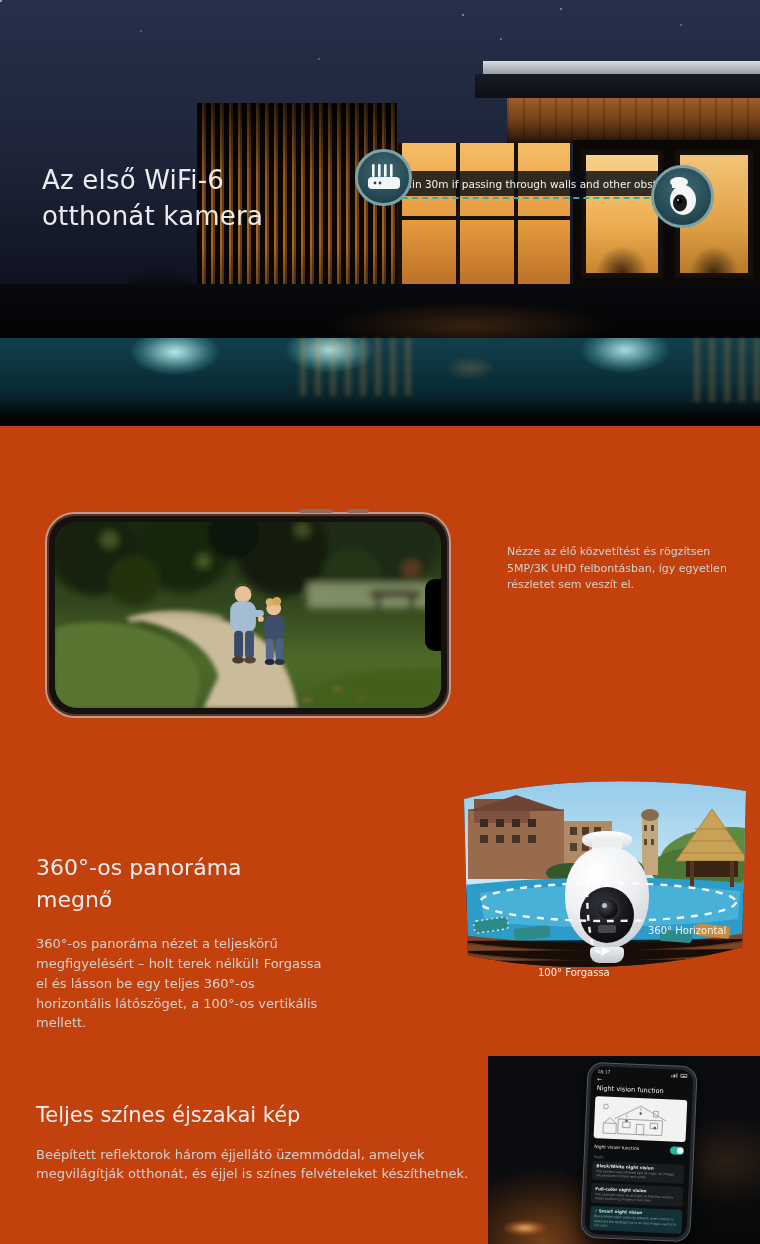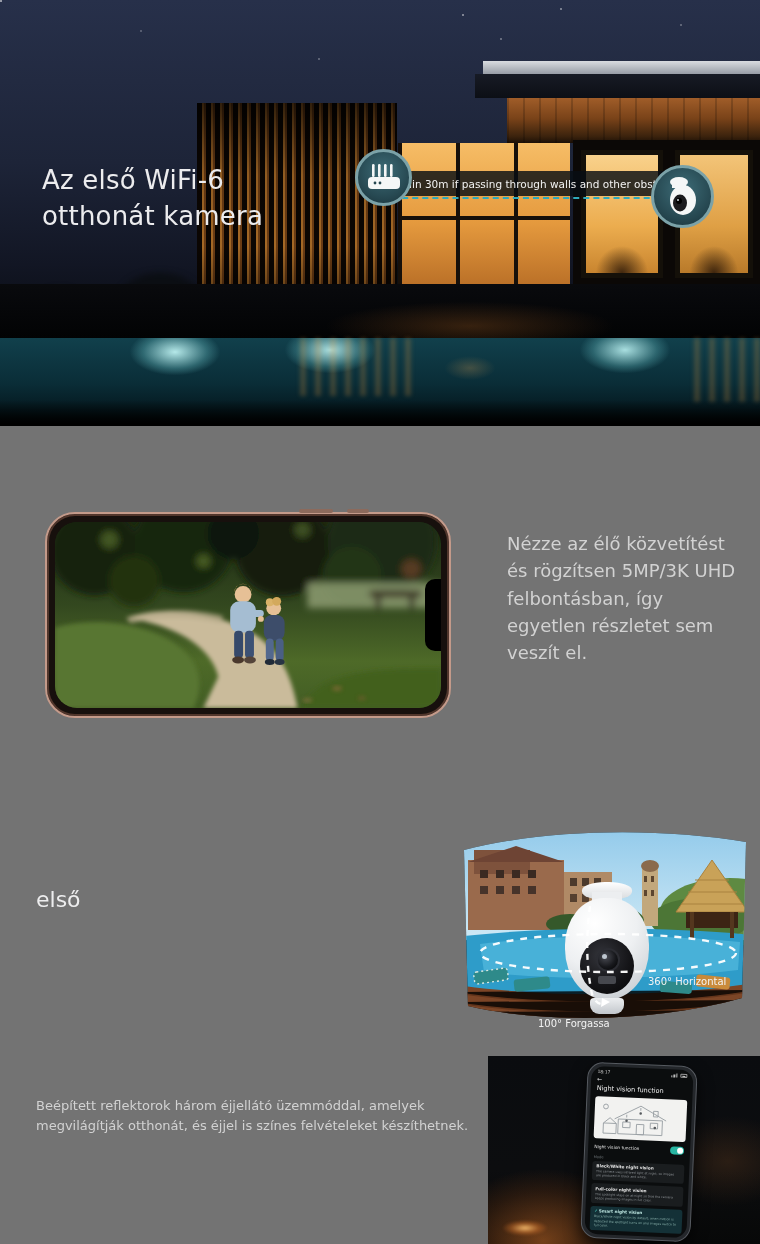--- a/index.html
+++ b/index.html
@@ -1,17 +1,17 @@
 <!DOCTYPE html>
 <html><head>
 <meta charset="utf-8">
 <style>
   html,body{margin:0;padding:0;background:#000;}
   *{box-sizing:border-box;}
-  .page{position:relative;width:760px;height:1244px;background:#737373;overflow:hidden;
+  .page{position:relative;width:760px;height:1244px;background:#c2410c;overflow:hidden;
         font-family:"DejaVu Sans","Liberation Sans",sans-serif;}
 
   
   .hero{position:absolute;left:0;top:0;width:760px;height:426px;overflow:hidden;background:#05070a;}
   .sky{position:absolute;inset:0;background:linear-gradient(180deg,#27304a 0%,#1d2438 38%,#121624 62%,#07090e 82%,#030405 100%);}
   .stars{position:absolute;left:0;top:0;width:2px;height:2px;border-radius:50%;background:rgba(255,255,255,.7);
          box-shadow:462px 14px 0 0 rgba(255,255,255,.55),500px 38px 0 0 rgba(255,255,255,.4),
                     560px 8px 0 0 rgba(255,255,255,.5),318px 58px 0 0 rgba(255,255,255,.35),
                     140px 30px 0 0 rgba(255,255,255,.3),680px 24px 0 0 rgba(255,255,255,.35);}
   .trees{position:absolute;left:0;top:220px;width:620px;height:120px;filter:blur(3px);
@@ -75,27 +75,27 @@
   
   .s2-phone{position:absolute;left:45px;top:512px;width:406px;height:206px;border-radius:30px;
       background:#17100d;border:2px solid #c49a8a;box-shadow:inset 0 0 0 2px #51362c;}
   .s2-btn{position:absolute;top:-5px;height:4px;border-radius:2px;background:#8c6a5c;}
   .s2-screen{position:absolute;inset:8px;border-radius:22px;overflow:hidden;background:#000;}
   .s2-screen svg{display:block;width:100%;height:100%;}
   .notch{position:absolute;right:0;top:50%;transform:translateY(-50%);width:16px;height:72px;
       background:#000;border-radius:10px 0 0 10px;}
   .s2-text{position:absolute;left:507px;top:530px;width:238px;}
   .s2-title{font-size:22px;line-height:1.45;color:#ededee;font-weight:500;}
-  .s2-body{margin-top:0;font-size:18px;line-height:1.52;color:#d2d2d2;}
+  .s2-body{margin-top:14px;font-size:11px;line-height:1.52;color:#d2d2d2;}
 
   
   .s3-text{position:absolute;left:36px;top:834px;width:305px;}
   .s3-title{font-size:22px;line-height:1.45;color:#ededee;font-weight:500;}
   .s3-body{margin-top:12px;font-size:13px;line-height:1.52;color:#d2d2d2;width:298px;}
-  .s3-figure{position:absolute;left:450px;top:818px;width:310px;height:234px;}
+  .s3-figure{position:absolute;left:450px;top:767px;width:310px;height:234px;}
   .pan-svg{position:absolute;left:0;top:2px;width:310px;height:204px;}
   .cam3{position:absolute;left:115px;top:64px;width:84px;height:140px;}
   .cam3 .cap{position:absolute;left:17px;top:0;width:50px;height:18px;border-radius:46%;
       background:linear-gradient(180deg,#ffffff,#d7dadd);}
   .cam3 .neck{position:absolute;left:27px;top:10px;width:30px;height:12px;background:#eceef0;}
   .cam3 .body{position:absolute;left:0;top:16px;width:84px;height:102px;border-radius:46% 46% 50% 50%;
       background:radial-gradient(circle at 35% 25%,#ffffff 0%,#eef0f2 45%,#d2d6da 78%,#b7bcc2 100%);}
   .cam3 .face{position:absolute;left:15px;top:56px;width:54px;height:56px;border-radius:50%;
       background:radial-gradient(circle at 40% 32%,#33343a,#141417 58%,#050506 100%);}
   .cam3 .lens{position:absolute;left:16px;top:10px;width:24px;height:24px;border-radius:50%;
@@ -285,21 +285,22 @@
         <div class="notch"></div>
       </div>
     </div>
     <div class="s2-text">
       <p class="s2-body">Nézze az élő közvetítést és rögzítsen 5MP/3K UHD felbontásban, így egyetlen részletet sem veszít el.</p>
     </div>
   </section>
 
   <section>
     <div class="s3-text">
-      <h2 class="s3-title"><br><span>első</span></h2>
+      <h2 class="s3-title"><span>360°-os panoráma</span><br><span>megnő</span></h2>
+      <p class="s3-body">360°-os panoráma nézet a teljeskörű megfigyelésért – holt terek nélkül! Forgassa el és lásson be egy teljes 360°-os horizontális látószöget, a 100°-os vertikális mellett.</p>
     </div>
 
     <div class="s3-figure">
       <svg class="pan-svg" viewBox="0 0 310 204">
         <defs>
           <linearGradient id="pansky" x1="0" y1="0" x2="0" y2="1">
             <stop offset="0" stop-color="#8ec8ea"></stop>
               <stop offset="1" stop-color="#cfe9f5"></stop>
           </linearGradient>
           <clipPath id="screenClip">
@@ -385,20 +386,21 @@
         <path d="M20,94 l8,4 l-9,5 Z" fill="#ffffff"></path>
       </svg>
 
       <span class="pan-lbl lbl-h">360° Horizontal</span>
       <span class="pan-lbl lbl-v">100° Forgassa</span>
     </div>
   </section>
 
   <section>
     <div class="s4-text">
+      <h2 class="s4-title">Teljes színes éjszakai kép</h2>
       <p class="s4-body">Beépített reflektorok három éjjellátó üzemmóddal, amelyek megvilágítják otthonát, és éjjel is színes felvételeket készíthetnek.</p>
     </div>
 
     <div class="s4-figure">
       <div class="bokeh"></div>
       <div class="ember"></div>
 
       <div class="phone2">
         <div class="p2-screen">
           <div class="p2-status">

